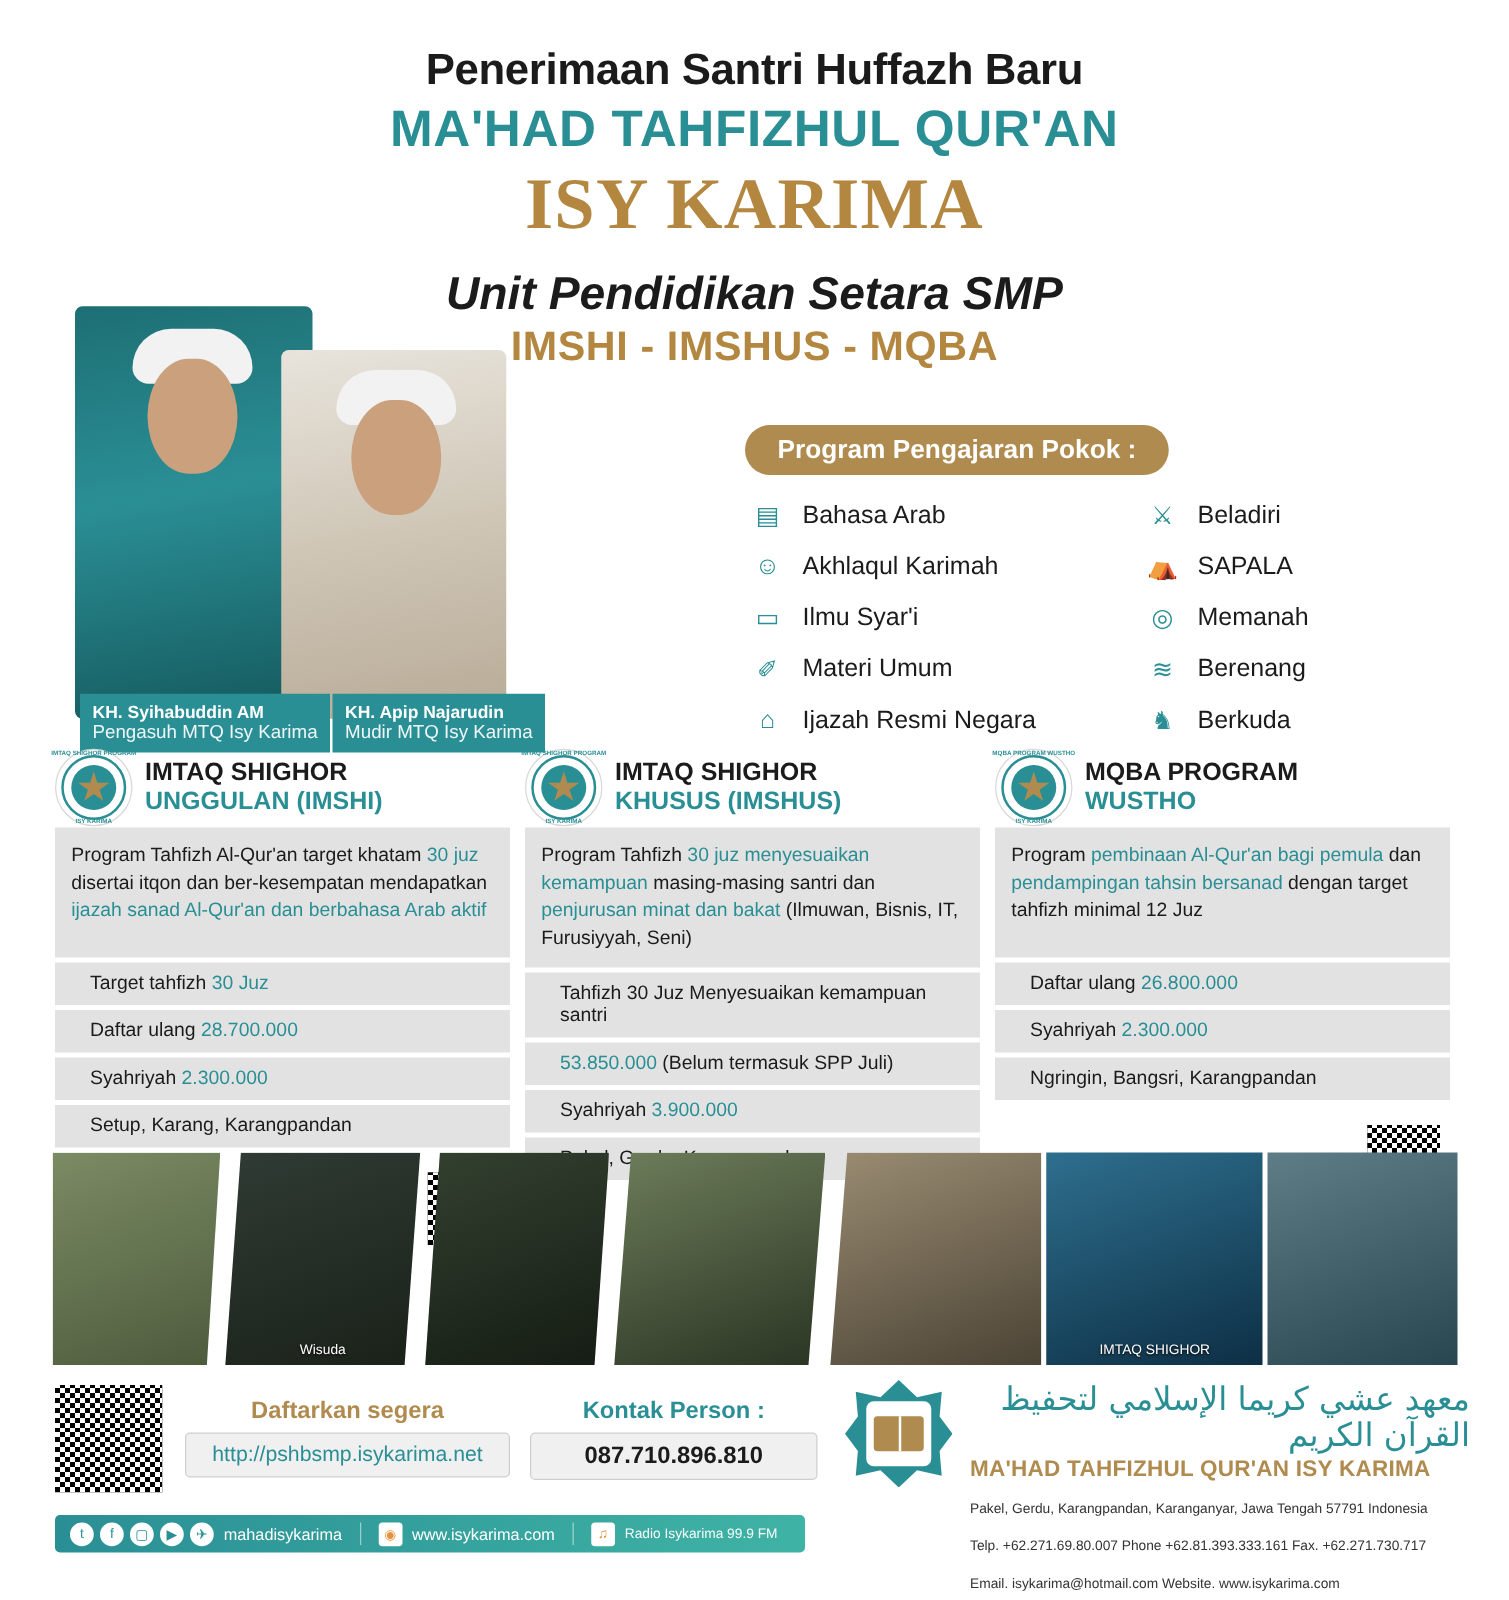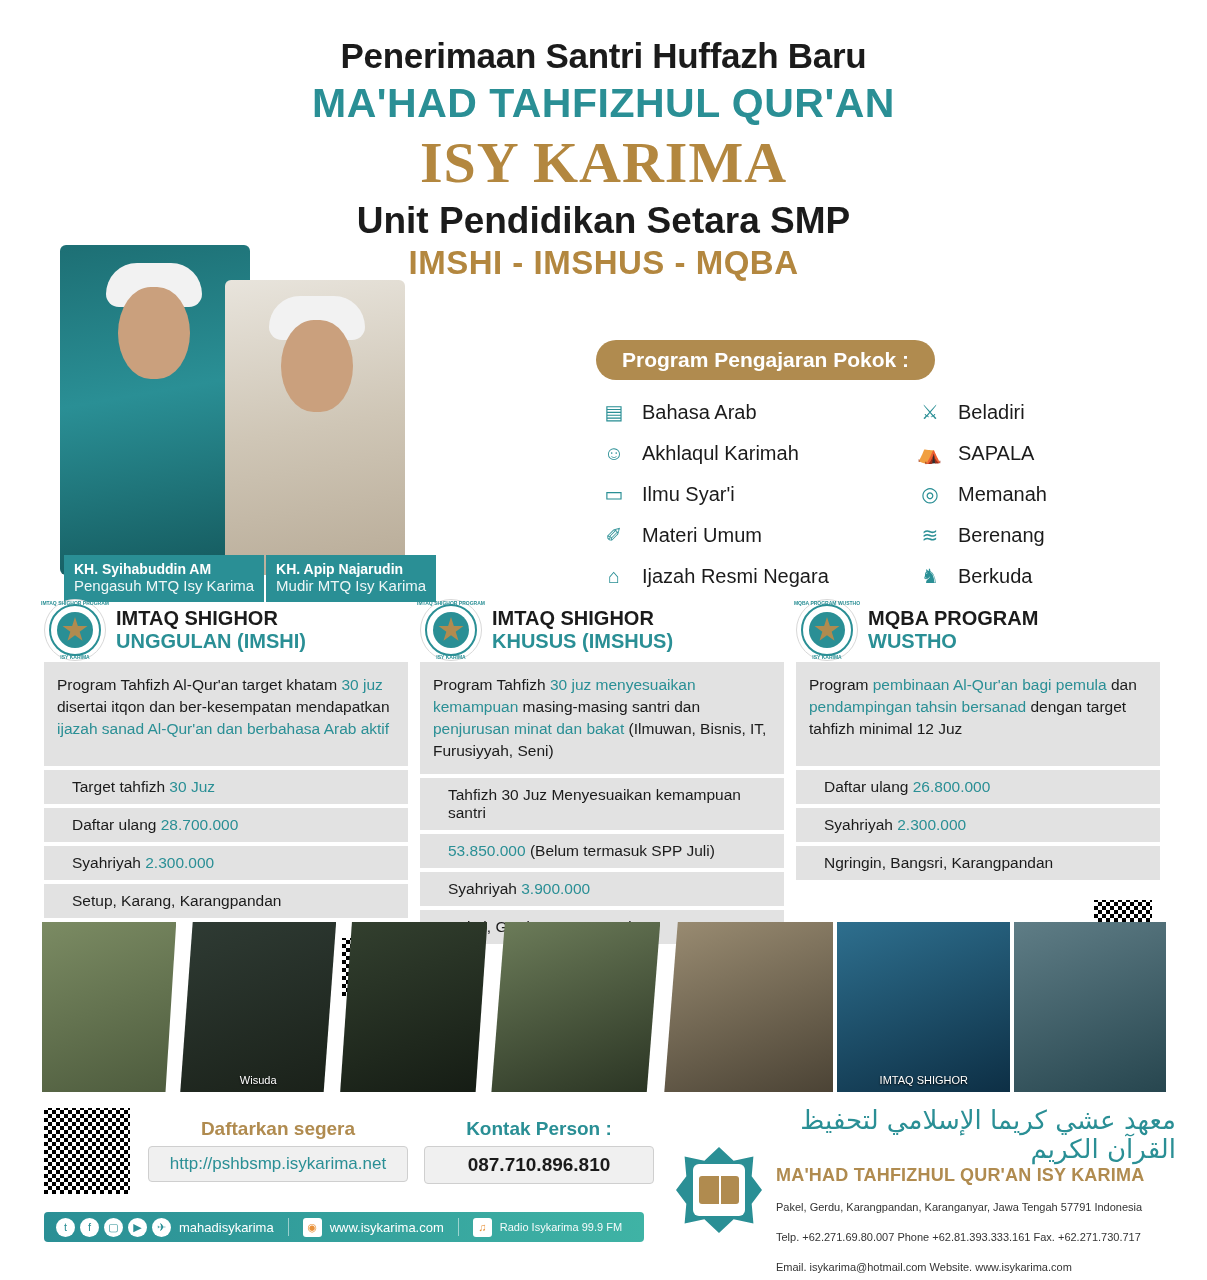--- a/index.html
+++ b/index.html
@@ -10,21 +10,21 @@
     position: relative;
     overflow: hidden;
   }
   .poster { position: relative; width: 1207px; height: 1280px; background:#fff; }
 
   
   .header { text-align: center; padding-top: 36px; }
   .h-line1 { font-size: 35px; font-weight: bold; color: #1b1b1b; letter-spacing: -0.3px; }
   .h-line2 { font-size: 41px; font-weight: bold; color: #2a8f95; letter-spacing: 0.5px; margin-top: 4px; font-family: "Liberation Sans", sans-serif; }
   .h-line3 { font-size: 58px; font-weight: bold; color: #b3873f; letter-spacing: 1px; margin-top: 2px; font-family: "Liberation Serif", serif; }
-  .h-line4 { font-size: 37px; font-weight: bold; color: #1b1b1b; margin-top: 4px; }
+  .h-line4 { font-size: 37px; font-weight: bold; color: #1b1b1b; margin-top: 18px; font-style: italic; }
   .h-line5 { font-size: 33px; font-weight: bold; color: #b3873f; margin-top: 2px; letter-spacing: 0.5px; }
   .h-line6 { font-size: 27px; font-weight: bold; color: #1b1b1b; margin-top: 4px; }
 
   
   .ustadz-area { position: absolute; left: 40px; top: 225px; width: 430px; height: 360px; }
   .ust-photo { position:absolute; border-radius: 6px; }
   .ust1 { left: 20px; top: 20px; width: 190px; height: 330px;
     background: linear-gradient(170deg,#1d6f74 0%, #2a8f95 45%, #14585c 100%); }
   .ust2 { left: 185px; top: 55px; width: 180px; height: 295px;
     background: linear-gradient(170deg,#e8e4dc 0%, #cfc6b6 50%, #b8ab97 100%); }
@@ -88,21 +88,21 @@
 
   
   .footer { position:absolute; left:0; top: 1100px; width: 1207px; height: 180px; }
   .qr-big { position:absolute; left: 44px; top: 8px; width: 86px; height: 86px; background:#fff; }
   .reg { position:absolute; left: 148px; top: 18px; text-align:center; width: 260px; }
   .reg .lbl { color:#b08b4f; font-size: 19px; font-weight: bold; }
   .reg .url { margin-top: 6px; background:#f0f0f0; border:1px solid #cfcfcf; border-radius: 4px; padding: 7px 10px; font-size: 17px; color:#2a8f95; }
   .kontak { position:absolute; left: 424px; top: 18px; text-align:center; width: 230px; }
   .kontak .lbl { color:#2a8f95; font-size: 19px; font-weight: bold; }
   .kontak .num { margin-top: 6px; background:#f0f0f0; border:1px solid #cfcfcf; border-radius: 4px; padding: 7px 10px; font-size: 19px; font-weight:bold; color:#1b1b1b; }
-  .brand { position:absolute; left: 676px; top: 4px; width: 500px; display:flex; gap: 14px; align-items: center; }
+  .brand { position:absolute; left: 676px; top: 4px; width: 500px; display:flex; gap: 14px; }
   .brand-logo { width: 86px; height: 86px; position:relative; flex:0 0 86px; }
   .bl-star { position:absolute; inset:0; background:#2a8f95;
     clip-path: polygon(50% 0%, 67% 16%, 90% 11%, 88% 34%, 100% 50%, 88% 66%, 90% 89%, 67% 84%, 50% 100%, 33% 84%, 10% 89%, 12% 66%, 0% 50%, 12% 34%, 10% 11%, 33% 16%); }
   .bl-in { position:absolute; inset: 17px; background:#fff; border-radius: 6px; display:flex; align-items:center; justify-content:center; }
   .bl-book { width: 40px; height: 28px; background:#b08b4f; border-radius: 3px; position:relative; }
   .bl-book::after { content:''; position:absolute; left:50%; top:0; width:2px; height:28px; background:#fff; }
   .brand-txt { padding-top: 2px; }
   .arabic { font-size: 26px; color:#2a8f95; direction: rtl; font-family:"DejaVu Sans", sans-serif; line-height:1.1; }
   .brand-name { font-size: 18px; font-weight: bold; color:#b08b4f; margin-top: 2px; letter-spacing: .2px; }
   .brand-addr { font-size: 11px; color:#333; margin-top: 14px; line-height: 1.45; }

